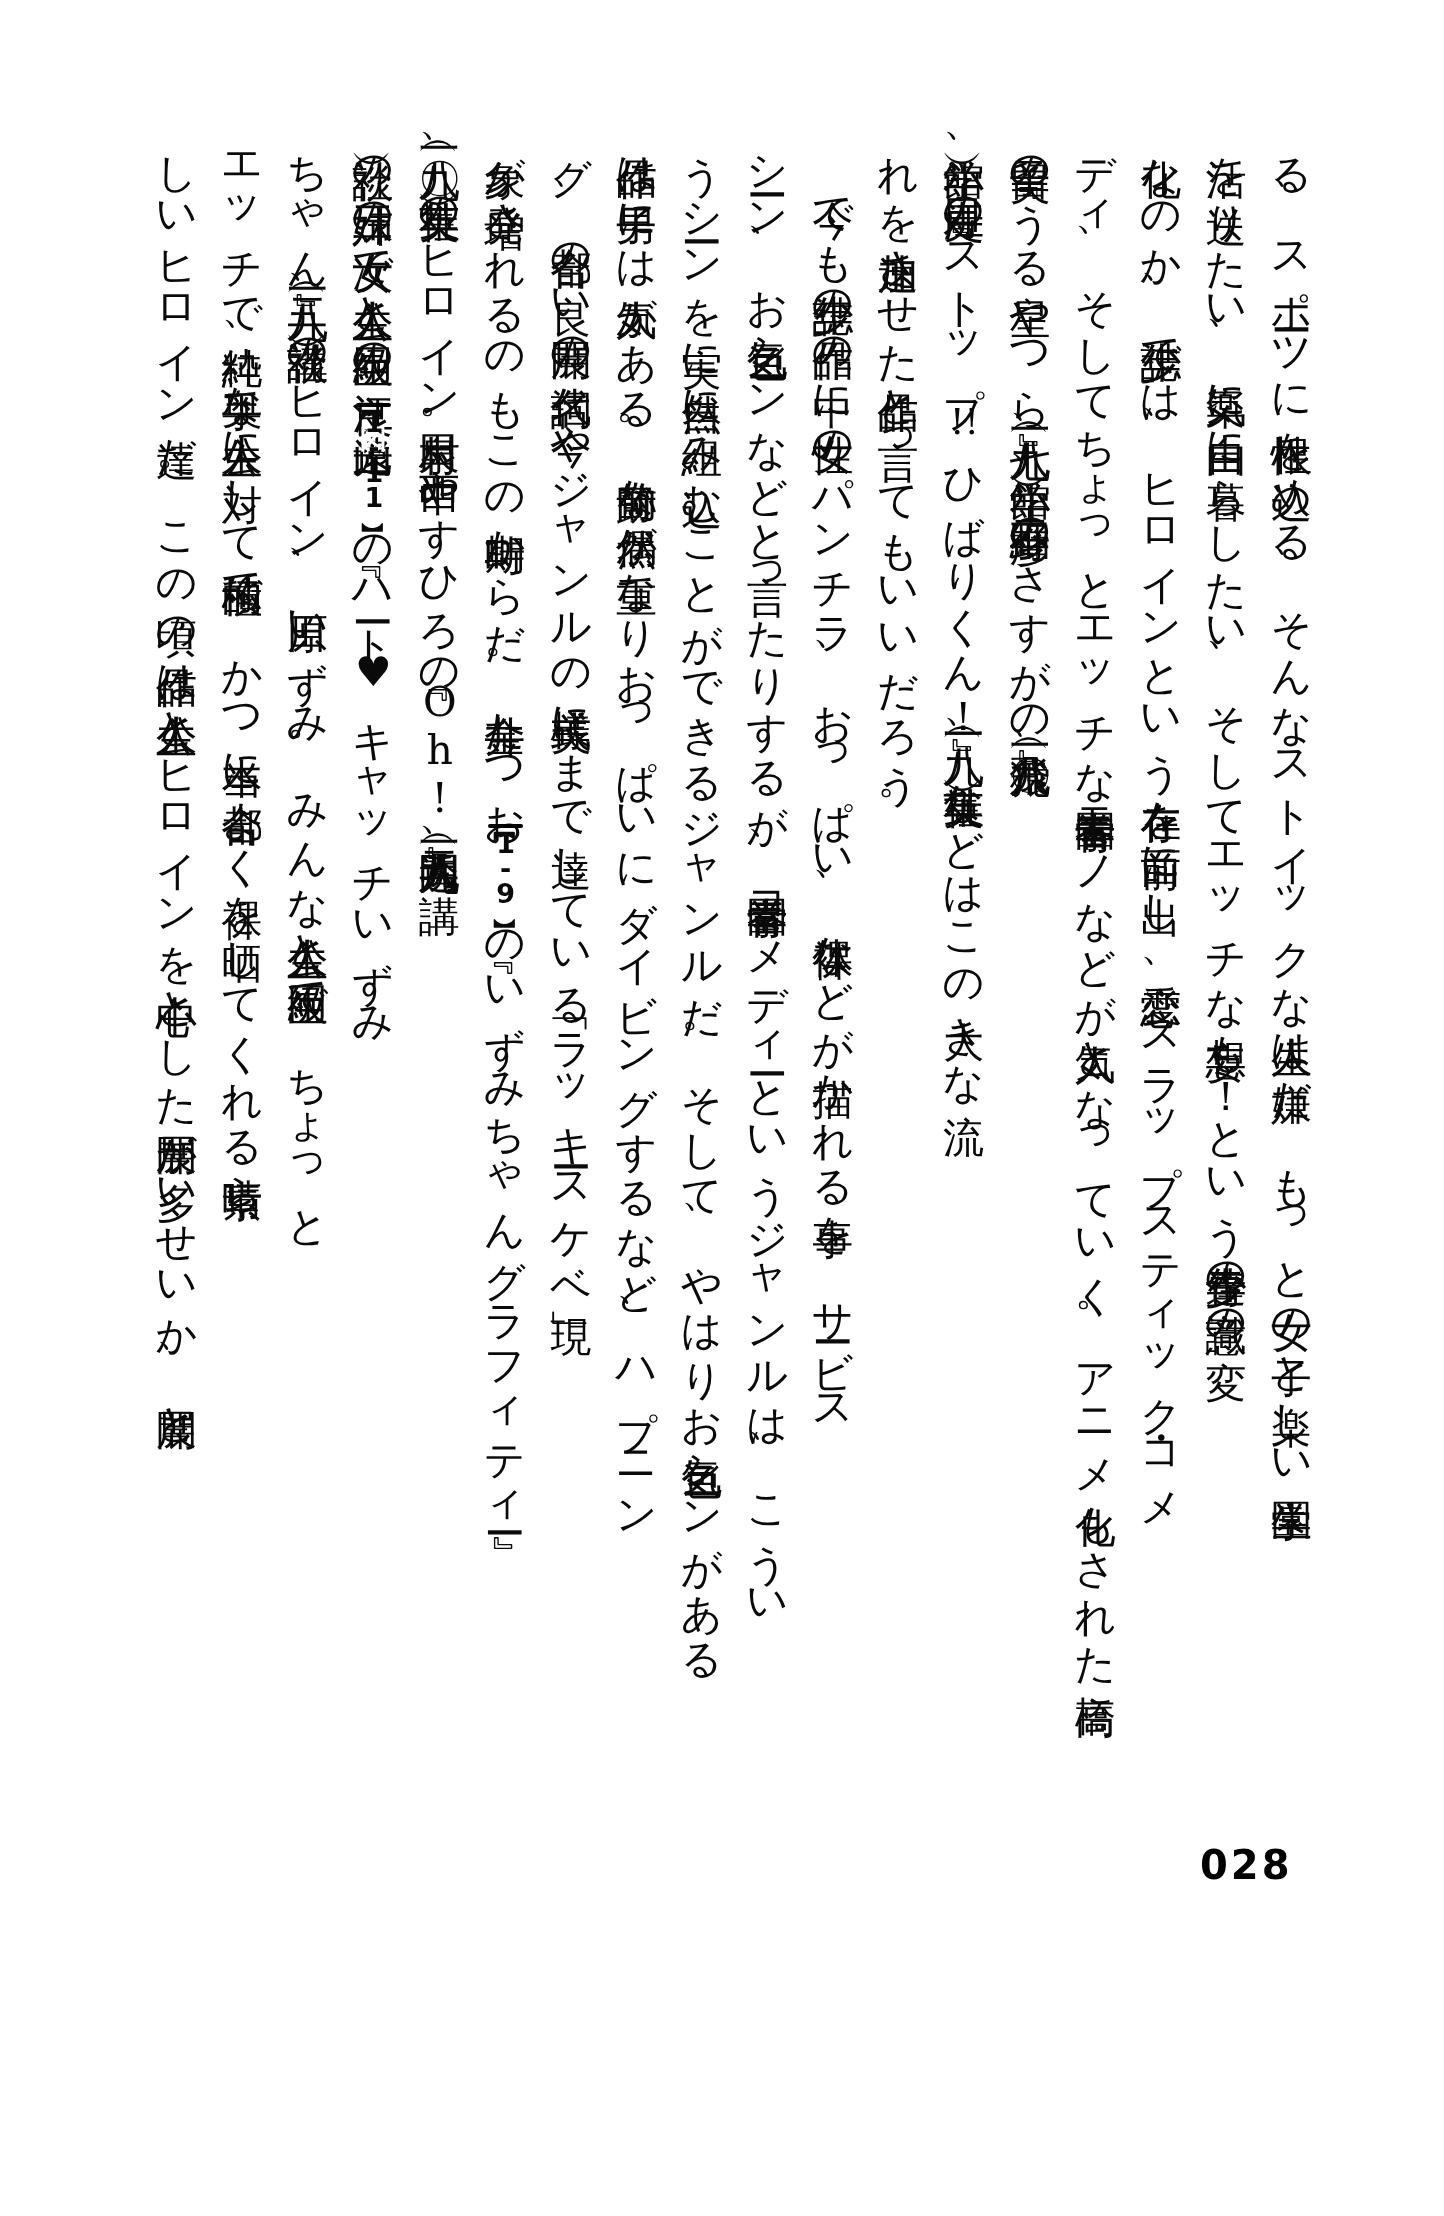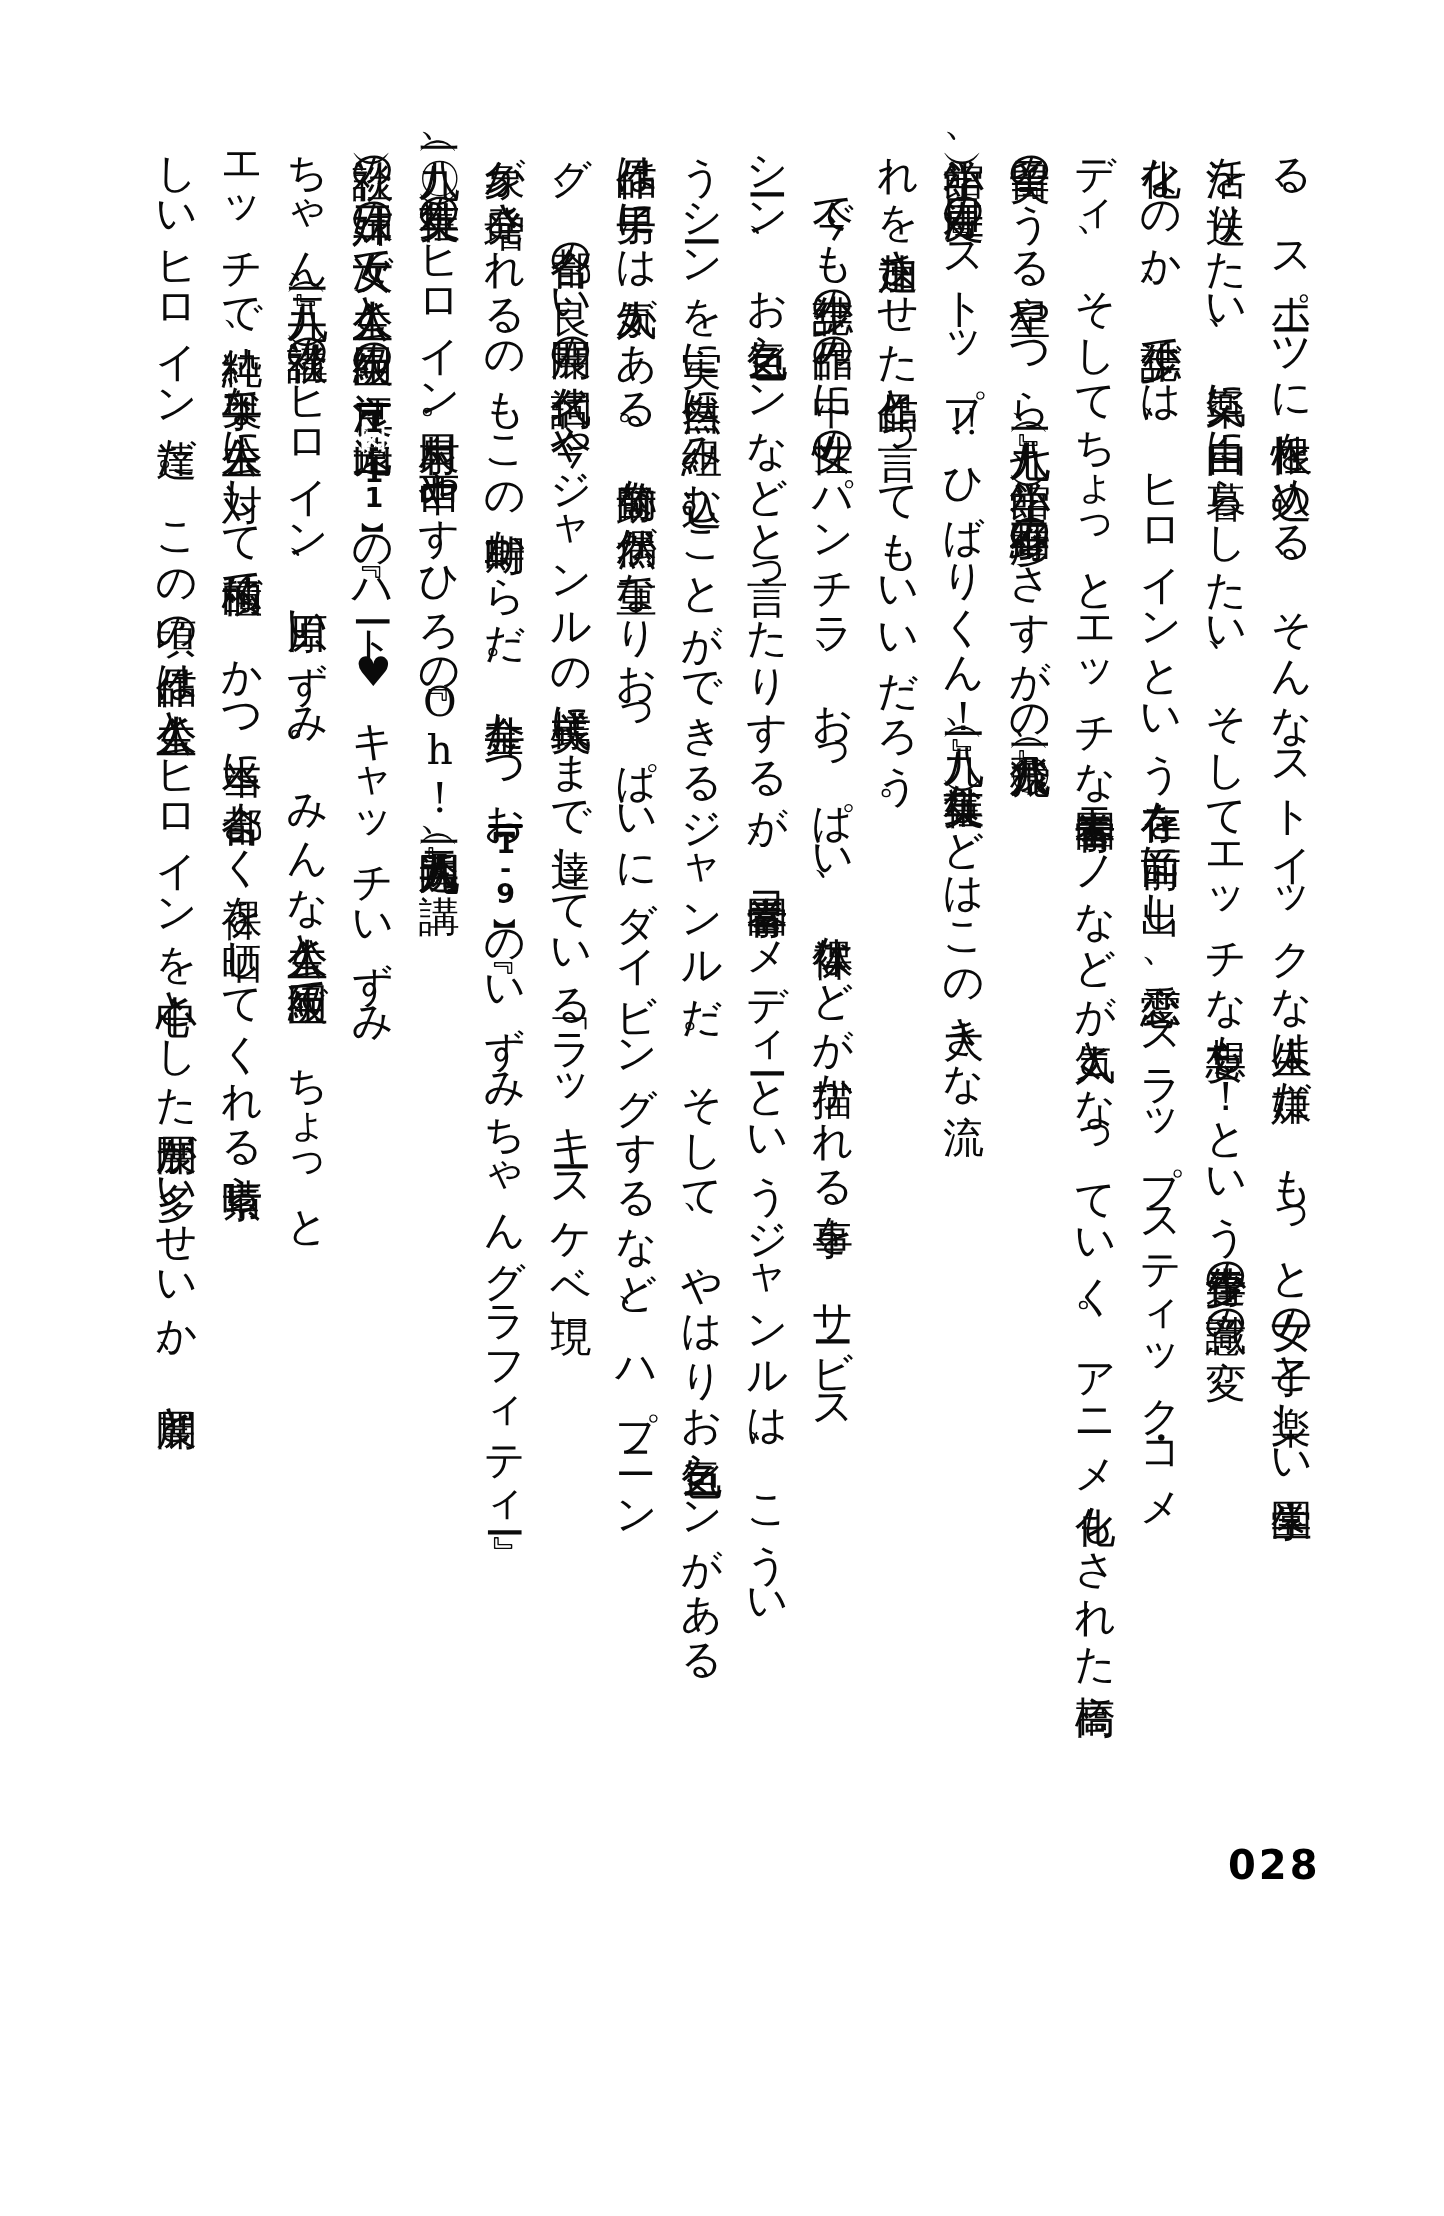--- a/index.html
+++ b/index.html
@@ -65,21 +65,21 @@
     -webkit-text-combine: horizontal;
     font-size: 36px;
   }
   
   .upright {
     text-orientation: upright;
     -webkit-text-orientation: upright;
   }
   .page-number {
     position: absolute;
-    left: 1228px;
+    left: 1200px;
     top: 1842px;
     font-family: "DejaVu Sans", "Liberation Sans", sans-serif;
     font-size: 40px;
     font-weight: bold;
     letter-spacing: 3px;
     color: #000000;
   }
 </style>
 </head>
 <body>

